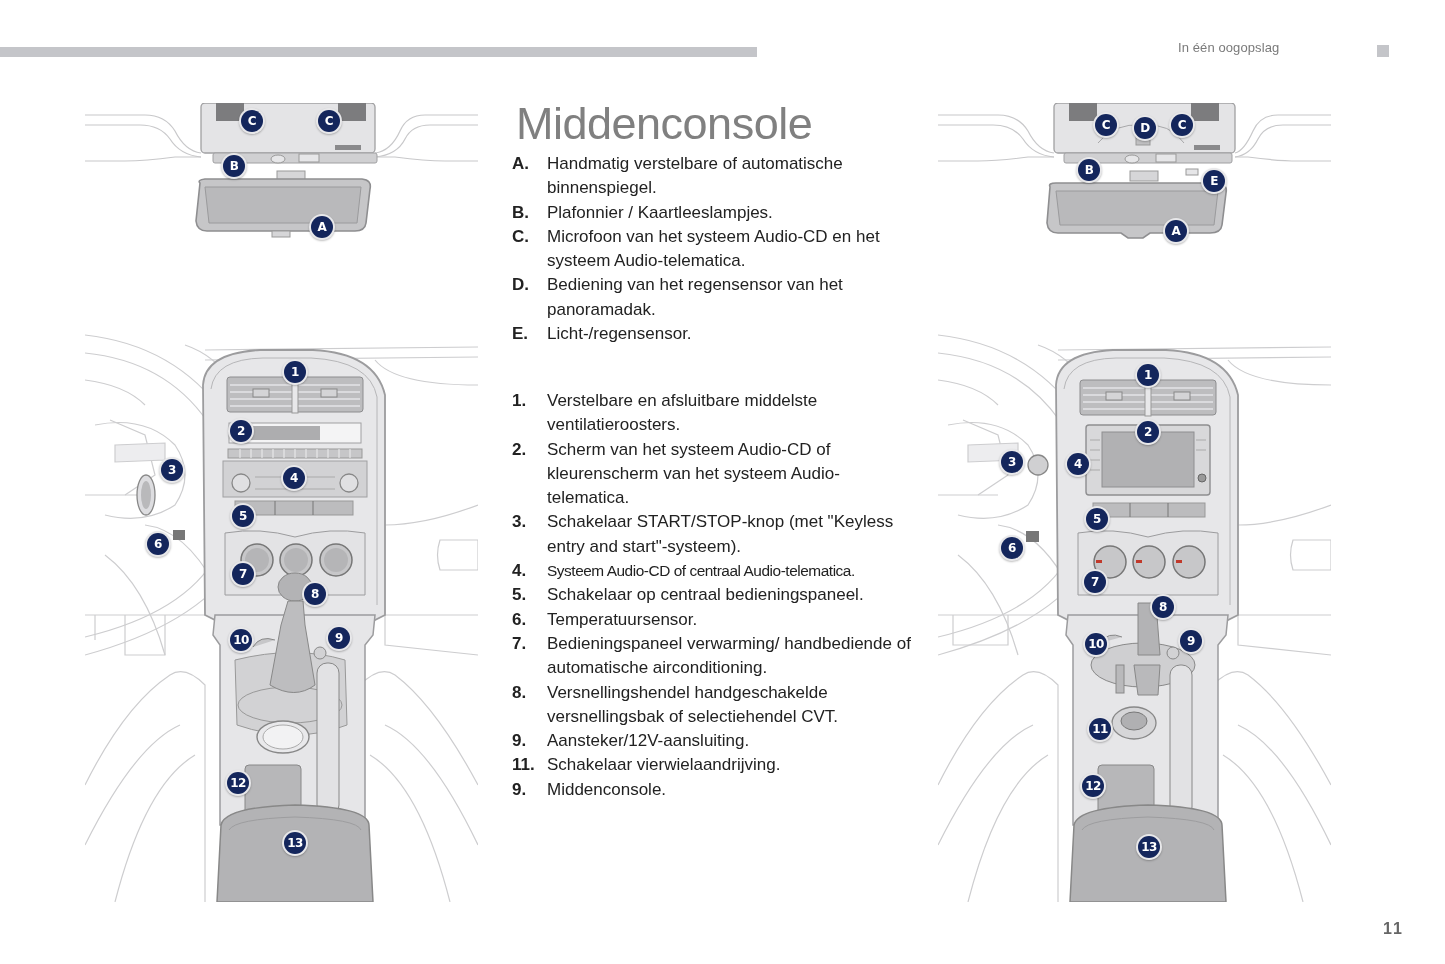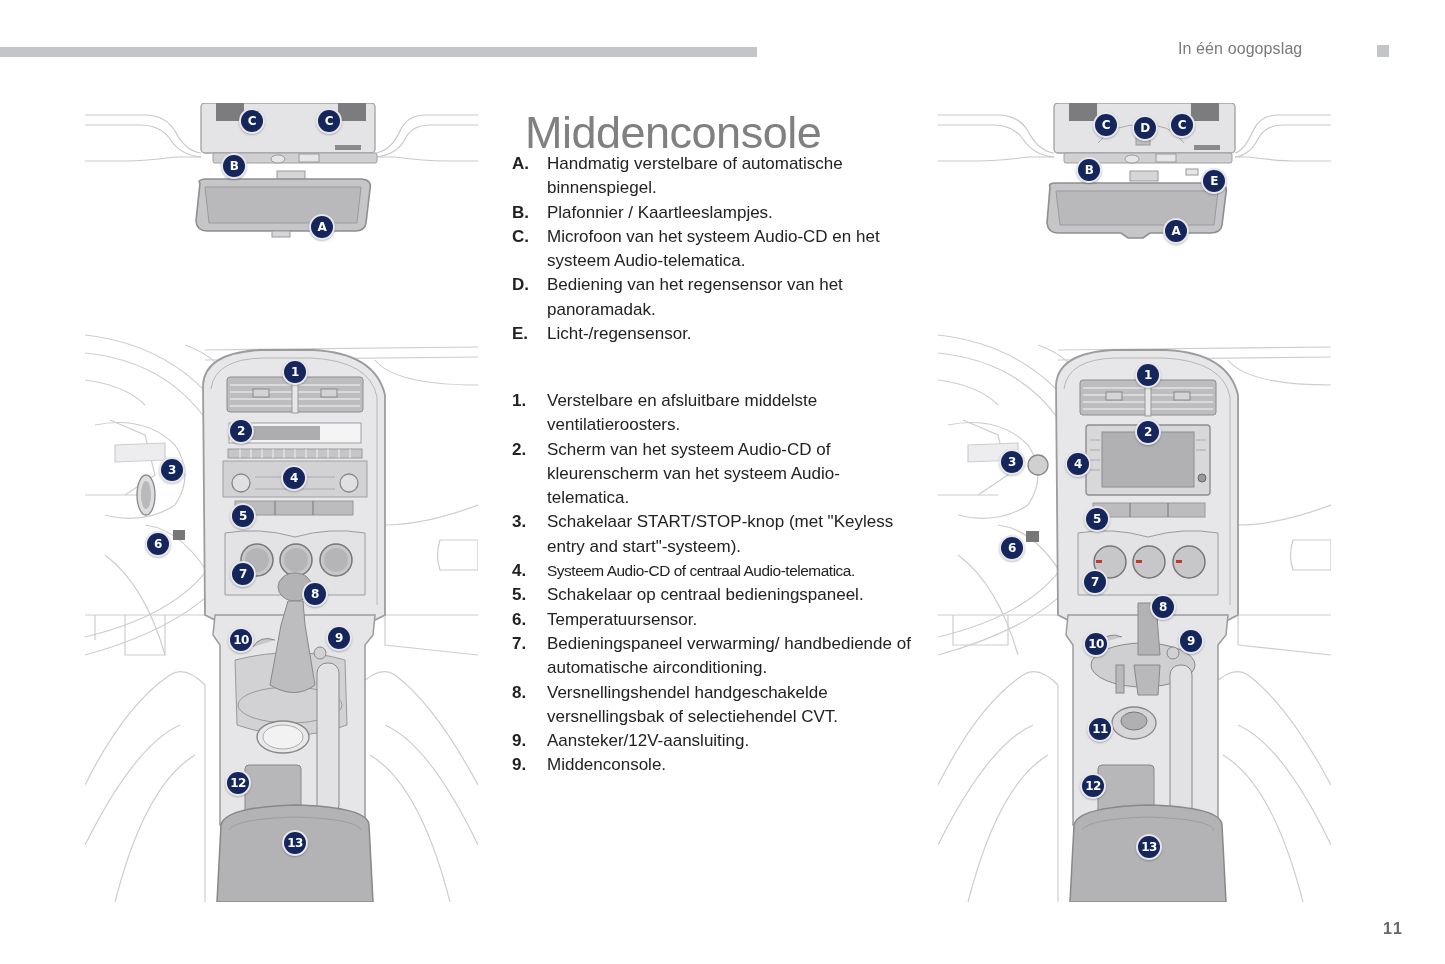--- a/index.html
+++ b/index.html
@@ -1,25 +1,25 @@
 <!DOCTYPE html>
 <html><head>
 <meta charset="utf-8">
 <style>
   html, body { margin: 0; padding: 0; background: #ffffff; }
   body {
     width: 1445px; height: 964px; position: relative; overflow: hidden;
     font-family: "Liberation Sans", sans-serif; color: #222;
   }
   .header-bar { position: absolute; left: 0; top: 47px; width: 757px; height: 10px; background: #c4c5c9; }
-  .section-title { position: absolute; left: 1178px; top: 40px; font-size: 16px; color: #7a7a7a; letter-spacing: 0.1px; }
+  .section-title { position: absolute; left: 1178px; top: 40px; font-size: 13px; color: #7a7a7a; letter-spacing: 0.1px; }
   .section-square { position: absolute; left: 1377px; top: 45px; width: 12px; height: 12px; background: #c4c5c9; }
   .page-number { position: absolute; left: 1383px; top: 920px; font-size: 16px; font-weight: bold; color: #666; letter-spacing: 2px; }
 
-  .main-title { position: absolute; left: 512px; top: 94px; font-size: 45px; color: #808080; font-weight: normal; margin: 13px; letter-spacing: -0.5px; }
+  .main-title { position: absolute; left: 512px; top: 94px; font-size: 45px; color: #808080; font-weight: normal; margin: 4px; letter-spacing: -0.5px; }
 
   .legend { position: absolute; left: 512px; margin: 0; padding: 0; list-style: none; font-size: 17px; line-height: 24.3px; color: #222; }
   .legend-letters { top: 152px; width: 400px; }
   .legend-numbers { top: 389px; width: 400px; }
   .legend li { display: flex; }
   .legend .key { width: 35px; flex: 0 0 35px; font-weight: bold; }
   .legend .desc { flex: 1; }
   .legend .desc b { font-weight: normal; }
   .legend .condensed { font-size: 15.4px; letter-spacing: -0.45px; }
 
@@ -92,20 +92,24 @@
       <span class="key">7.</span>
       <span class="desc">Bedieningspaneel verwarming/ handbediende of automatische airconditioning.</span>
     </li>
   <li>
       <span class="key">8.</span>
       <span class="desc">Versnellingshendel handgeschakelde versnellingsbak of selectiehendel CVT.</span>
     </li>
   <li>
       <span class="key">9.</span>
       <span class="desc">Aansteker/12V-aansluiting.</span>
+    </li>
+  <li>
+      <span class="key">11.</span>
+      <span class="desc">Schakelaar vierwielaandrijving.</span>
     </li>
   <li>
       <span class="key">9.</span>
       <span class="desc">Middenconsole.</span>
     </li>
 </ul>
 
 <div class="illustration" style="left:85px; top:103px; width:393px; height:140px;">
   <svg width="393" height="140" viewBox="0 0 393 140">
     <g fill="none" stroke="#c8c8ca" stroke-width="1.2">

